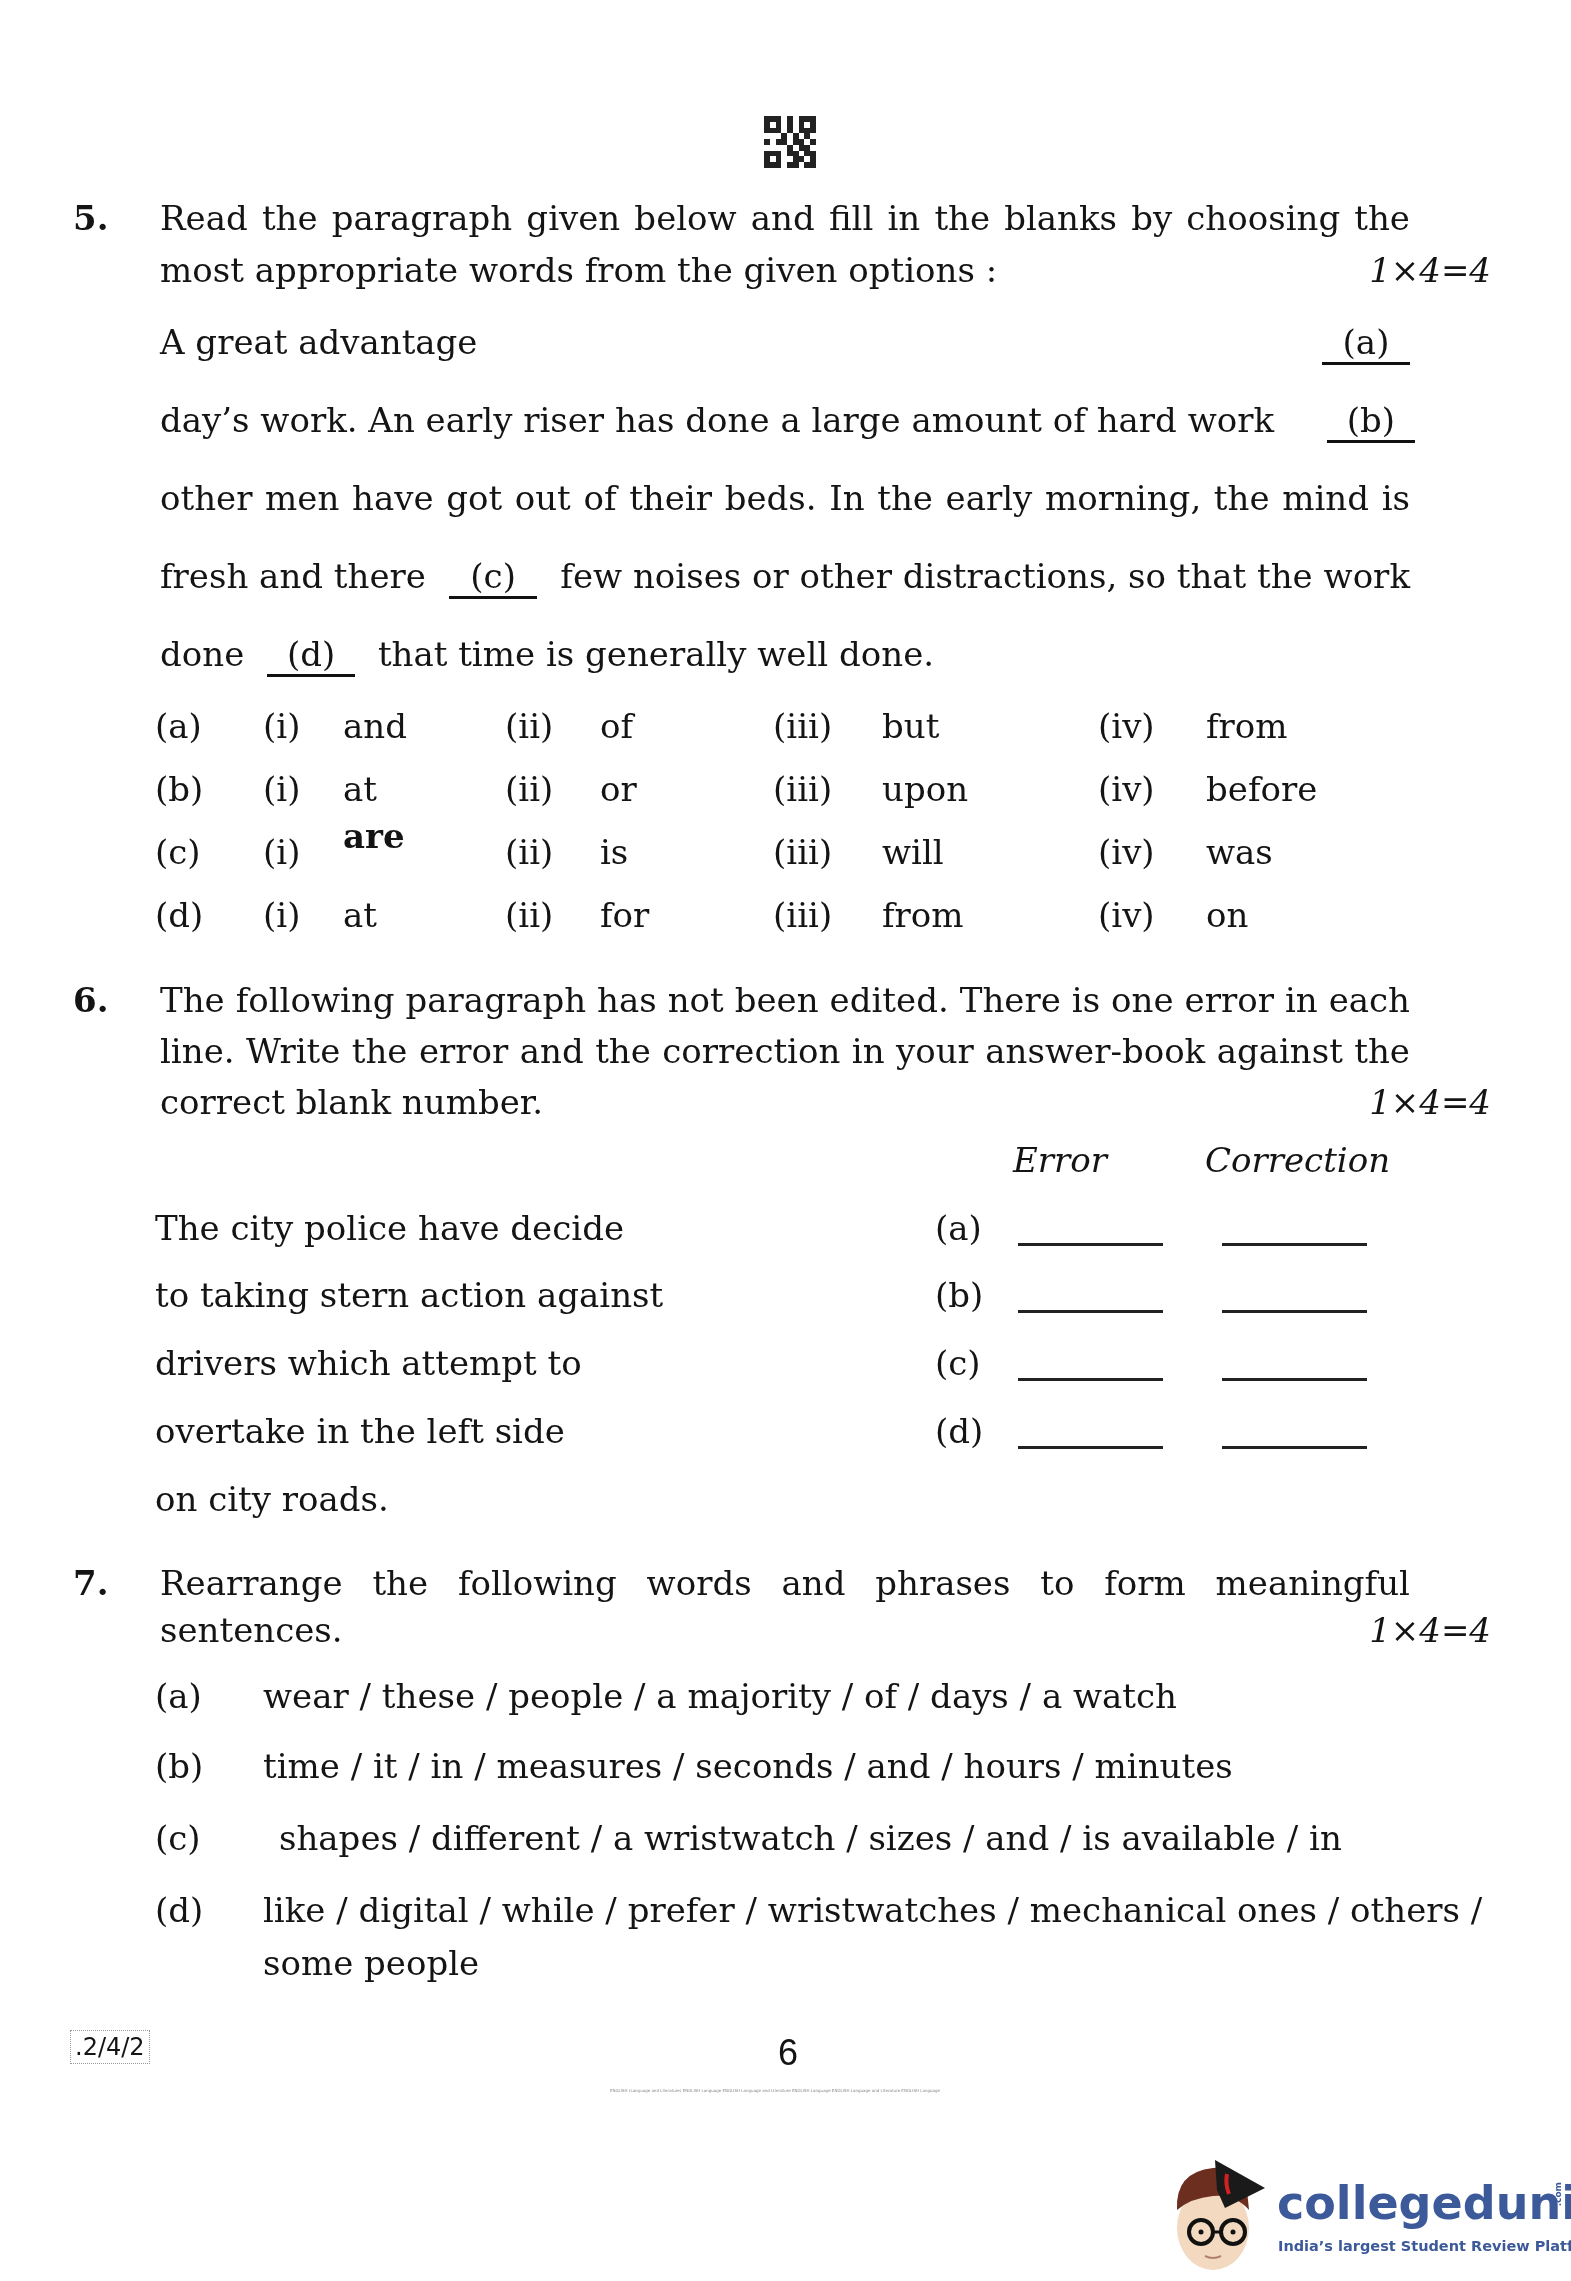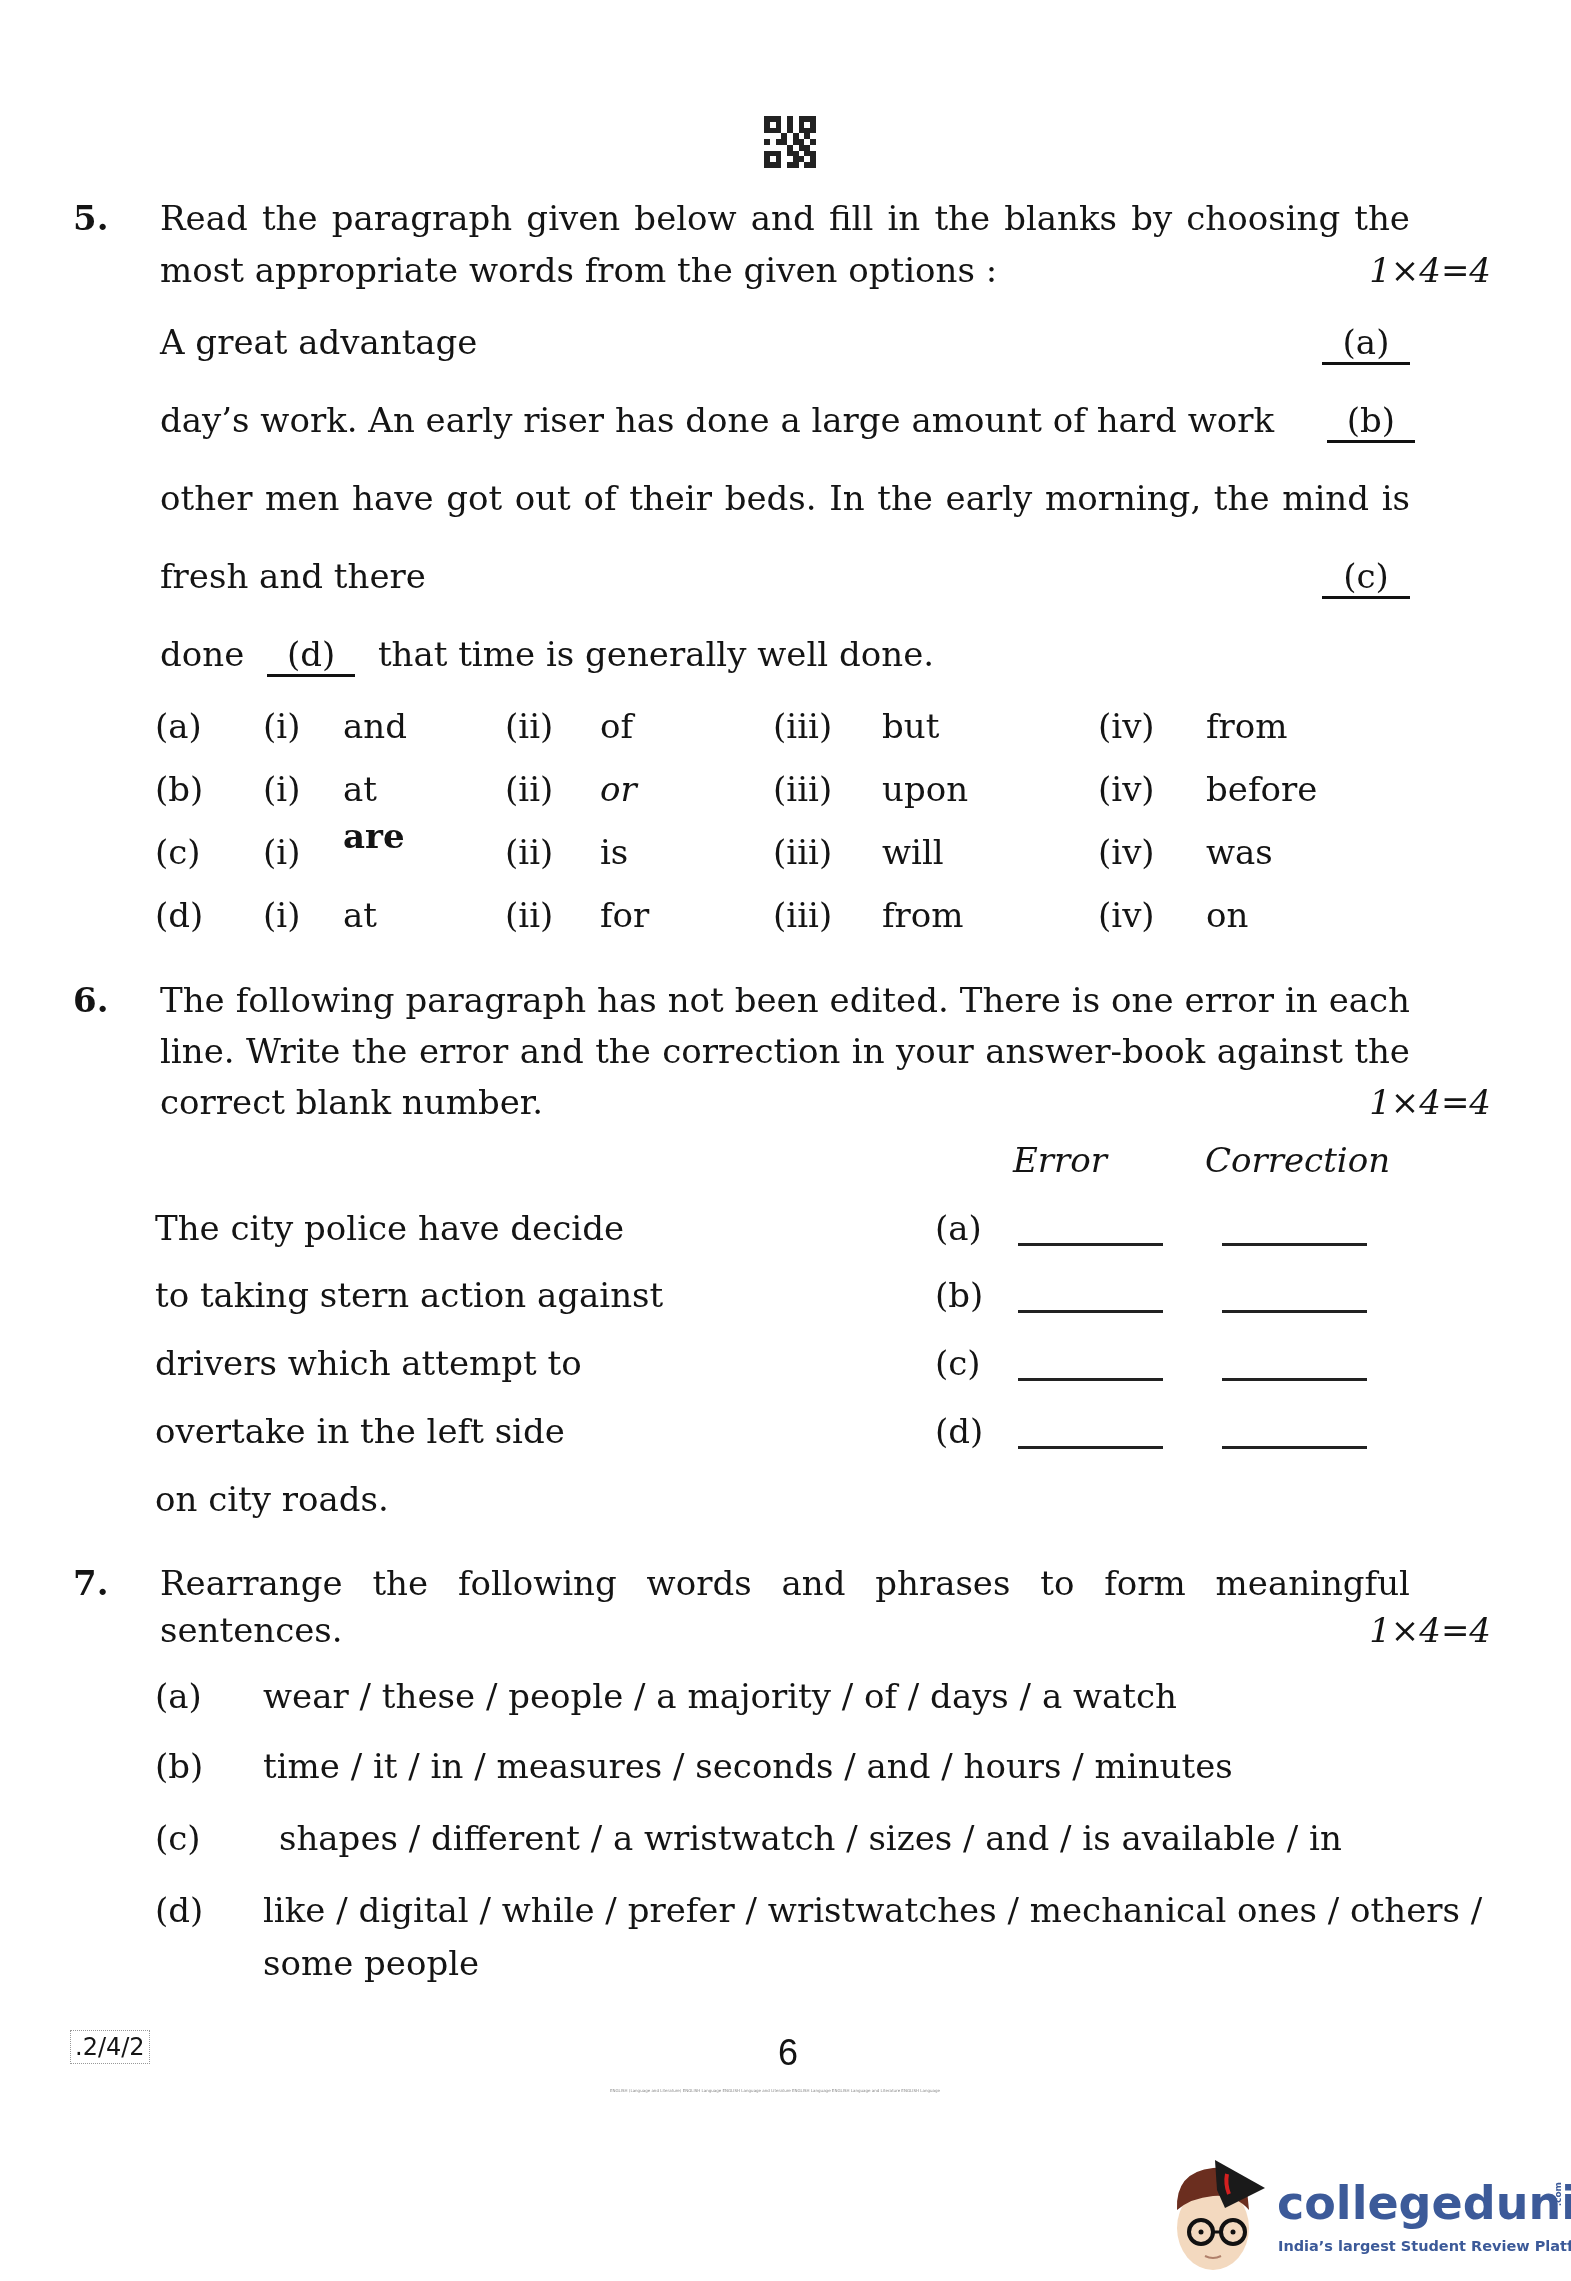--- a/index.html
+++ b/index.html
@@ -126,20 +126,21 @@
       <span class="blank" style="width:80px;">(a)</span>
     </div>
     <div class="abs txt" style="left:160px; top:400px; width:1255px; display:flex; justify-content:space-between;">
       <span>day’s work. An early riser has done a large amount of hard work</span>
       <span class="blank" style="width:80px;">(b)</span>
     </div>
     <div class="abs txt" style="left:160px; top:478px; width:1250px; text-align:justify; text-align-last:justify;">other men have got out of their beds. In the early morning, the mind is</div>
     <div class="abs txt" style="left:160px; top:556px; width:1250px; display:flex; justify-content:space-between;">
       <span>fresh and there</span>
       <span class="blank" style="width:80px;">(c)</span>
+      <span>few noises or other distractions, so that the work</span>
     </div>
     <div class="abs txt" style="left:160px; top:634px;">
       <span>done</span>
       <span class="blank" style="width:80px; margin:0 12px;">(d)</span>
       <span>that time is generally well done.</span>
     </div>
   </div>
 
   <div>
 
@@ -150,21 +151,21 @@
     <div class="abs txt" style="left:600px; top:706px;">of</div>
     <div class="abs txt" style="left:773px; top:706px;">(iii)</div>
     <div class="abs txt" style="left:882px; top:706px;">but</div>
     <div class="abs txt" style="left:1098px; top:706px;">(iv)</div>
     <div class="abs txt" style="left:1206px; top:706px;">from</div>
 
     <div class="abs txt" style="left:155px; top:769px;">(b)</div>
     <div class="abs txt" style="left:263px; top:769px;">(i)</div>
     <div class="abs txt" style="left:343px; top:769px;">at</div>
     <div class="abs txt" style="left:505px; top:769px;">(ii)</div>
-    <div class="abs txt" style="left:600px; top:769px;font-style:italic;">or</div>
+    <div class="abs txt" style="left:600px; top:769px;">or</div>
     <div class="abs txt" style="left:773px; top:769px;">(iii)</div>
     <div class="abs txt" style="left:882px; top:769px;">upon</div>
     <div class="abs txt" style="left:1098px; top:769px;">(iv)</div>
     <div class="abs txt" style="left:1206px; top:769px;">before</div>
 
     <div class="abs txt" style="left:155px; top:832px;">(c)</div>
     <div class="abs txt" style="left:263px; top:832px;">(i)</div>
     <div class="abs txt" style="left:343px; top:816px;font-weight:bold;">are</div>
     <div class="abs txt" style="left:505px; top:832px;">(ii)</div>
     <div class="abs txt" style="left:600px; top:832px;">is</div>

